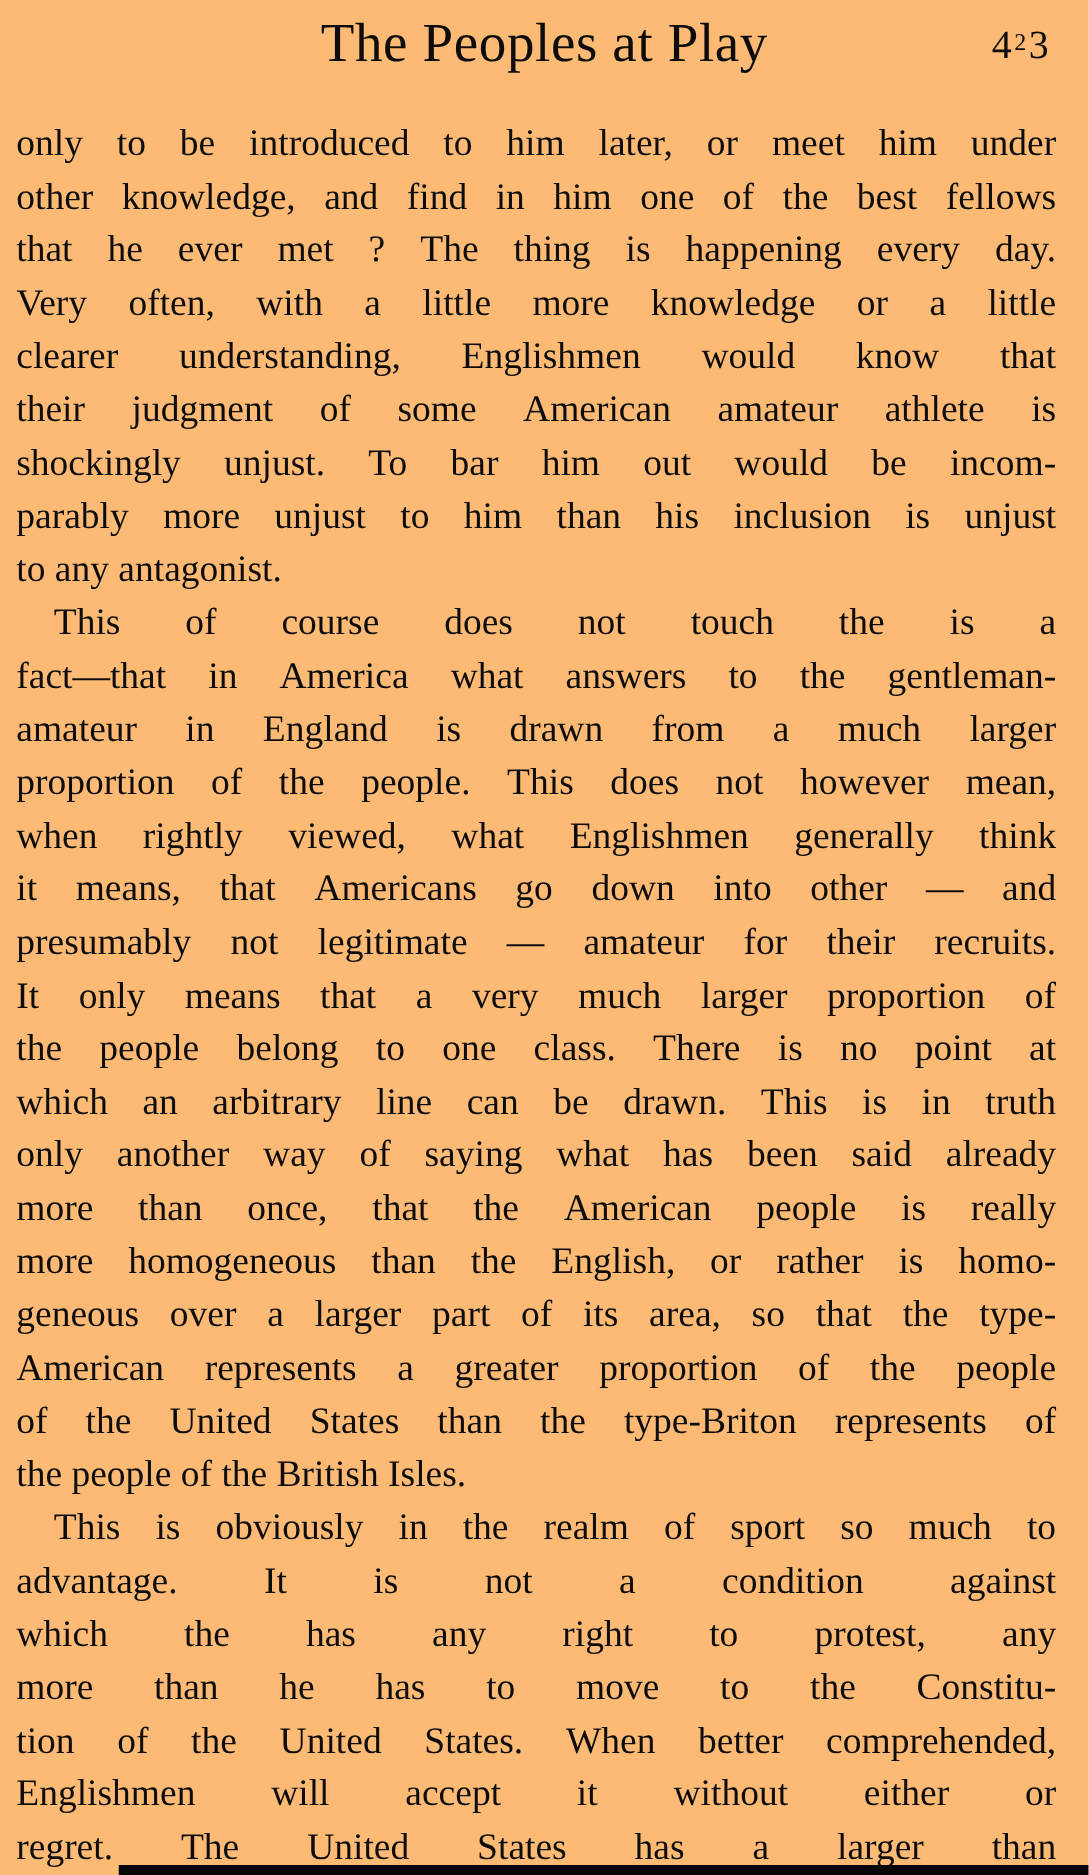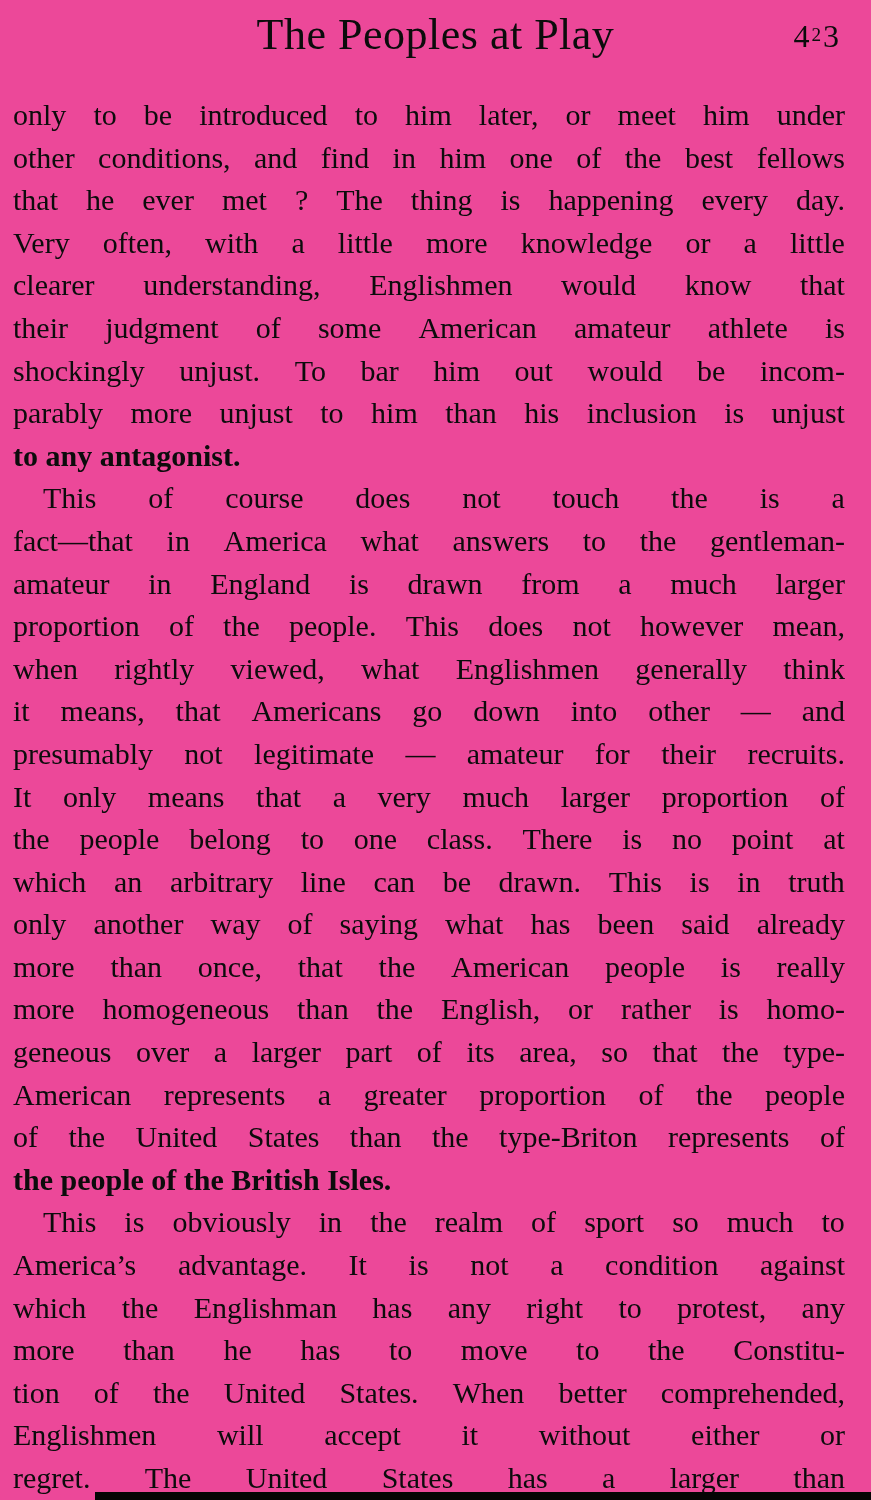--- a/index.html
+++ b/index.html
@@ -47,36 +47,35 @@
     display: flex;
     justify-content: space-between;
     height: 42.6px;
     line-height: 42.6px;
     white-space: nowrap;
     overflow: hidden;
   }
   .line.para-end {
     display: block;
     text-align: left;
-    font-weight: bold;
   }
   .line.indent { padding-left: 30px; }
   .scan-artifact-bar {
     position: absolute;
     left: 95px;
     right: 0;
     bottom: 0;
     height: 8px;
     background: #050505;
   }
 </style>
 </head>
 <body>
 
-<div class="page" style="color: rgb(12, 12, 12); background: #ec4899;">
+<div class="page" style="color: rgb(12, 12, 12); background: #fdba74;">
   <div class="header">
     <div class="running-title">The Peoples at Play</div>
     <div class="page-number"><span>4</span><span class="pn-mid">2</span><span>3</span></div>
   </div>
 
   <div class="body-text">
       <div class="line">
         <span>only</span>
         <span>to</span>
         <span>be</span>
@@ -84,21 +83,21 @@
         <span>to</span>
         <span>him</span>
         <span>later,</span>
         <span>or</span>
         <span>meet</span>
         <span>him</span>
         <span>under</span>
       </div>
       <div class="line">
         <span>other</span>
-        <span>conditions,</span>
+        <span>knowledge,</span>
         <span>and</span>
         <span>find</span>
         <span>in</span>
         <span>him</span>
         <span>one</span>
         <span>of</span>
         <span>the</span>
         <span>best</span>
         <span>fellows</span>
       </div>
@@ -358,33 +357,31 @@
         <span>in</span>
         <span>the</span>
         <span>realm</span>
         <span>of</span>
         <span>sport</span>
         <span>so</span>
         <span>much</span>
         <span>to</span>
       </div>
       <div class="line">
-        <span>America’s</span>
         <span>advantage.</span>
         <span>It</span>
         <span>is</span>
         <span>not</span>
         <span>a</span>
         <span>condition</span>
         <span>against</span>
       </div>
       <div class="line">
         <span>which</span>
         <span>the</span>
-        <span>Englishman</span>
         <span>has</span>
         <span>any</span>
         <span>right</span>
         <span>to</span>
         <span>protest,</span>
         <span>any</span>
       </div>
       <div class="line">
         <span>more</span>
         <span>than</span>

